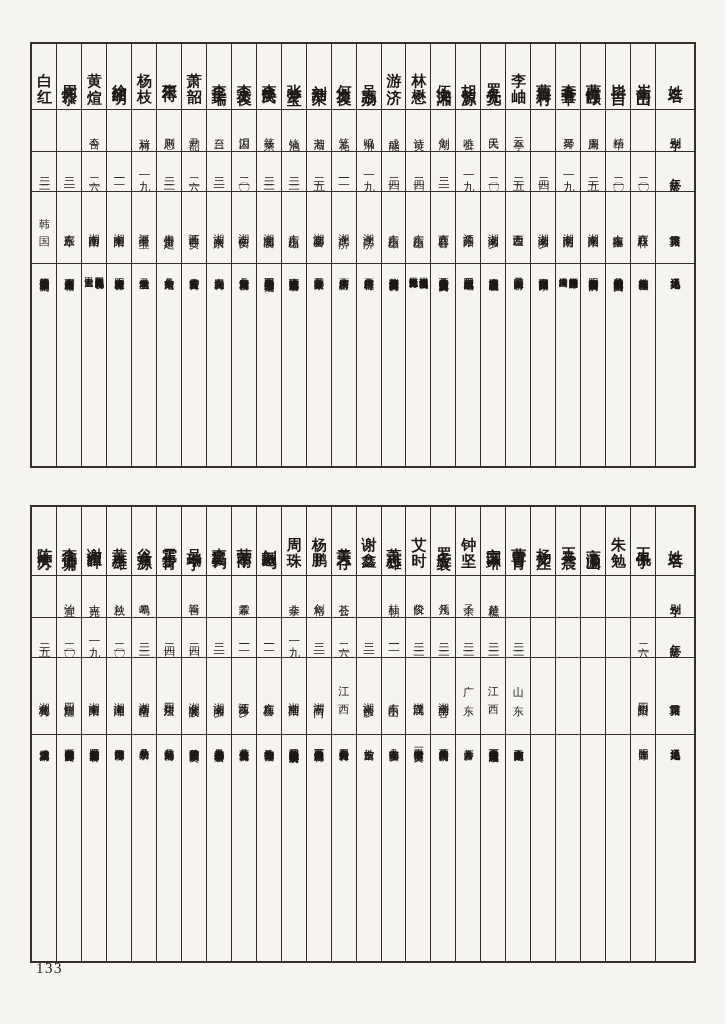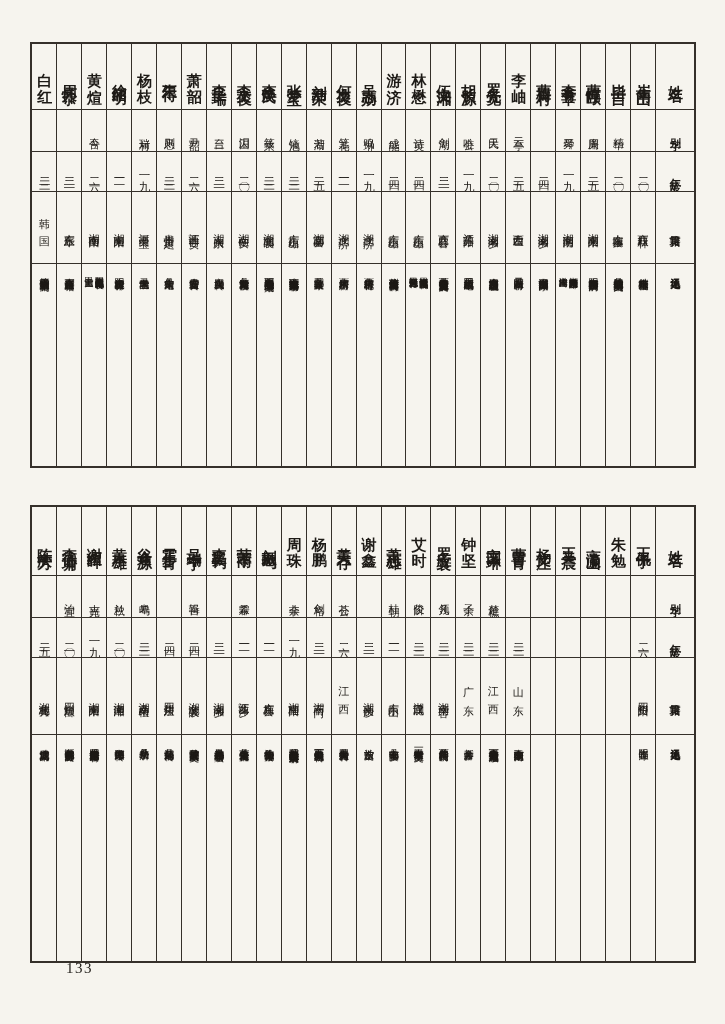--- a/index.html
+++ b/index.html
@@ -54,21 +54,21 @@
   .c-addr .vtxt{font-size:10px;line-height:1.18;letter-spacing:.02em;}
   .c-addr .vtxt.two-line{font-size:9px;line-height:1.15;}
   .hdr{font-weight:600;}
   .h-name{font-size:15px;letter-spacing:1.15em;}
   .h-zi{font-size:13px;letter-spacing:.5em;}
   .h-age{font-size:13px;letter-spacing:.35em;}
   .h-native{font-size:14px;letter-spacing:1.35em;}
   .h-addr{font-size:14px;letter-spacing:2.6em;}
   .folio{
     position:absolute;left:36px;top:960px;
-    font-size:15px;letter-spacing:1.5px;margin-left:30px;
+    font-size:15px;letter-spacing:1.5px;
   }
 </style>
 </head>
 <body>
 
 <div class="page">
   <div class="vtable t0">
   <div class="col head-col">
     <div class="cell c-name">
           <span class="vtxt hdr h-name">姓名</span>

